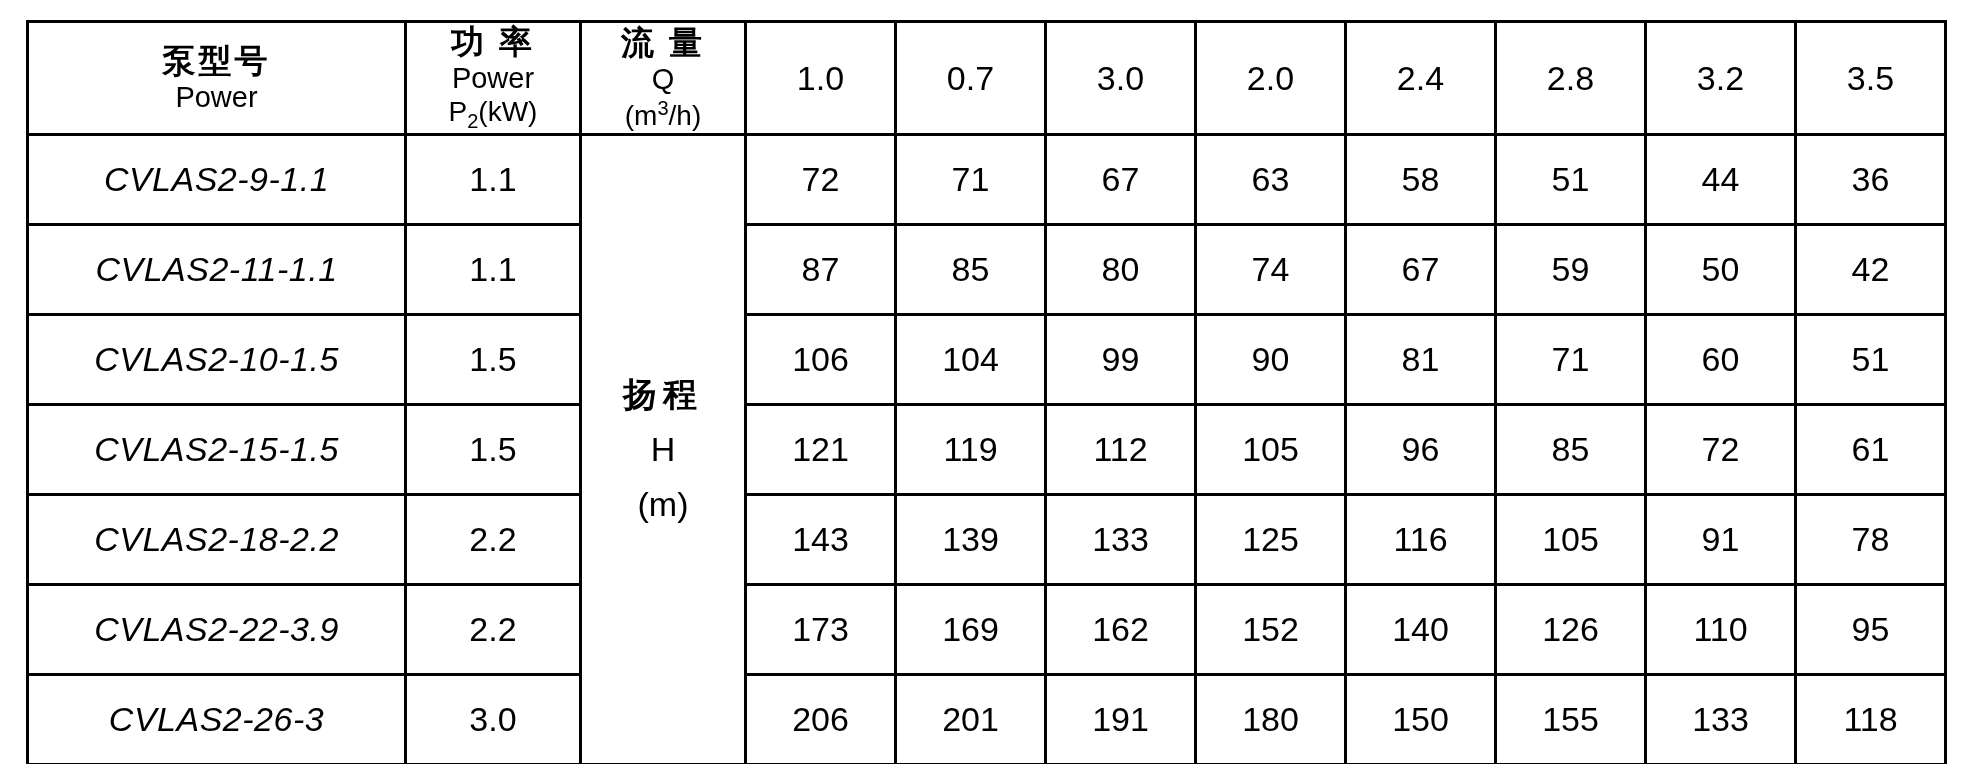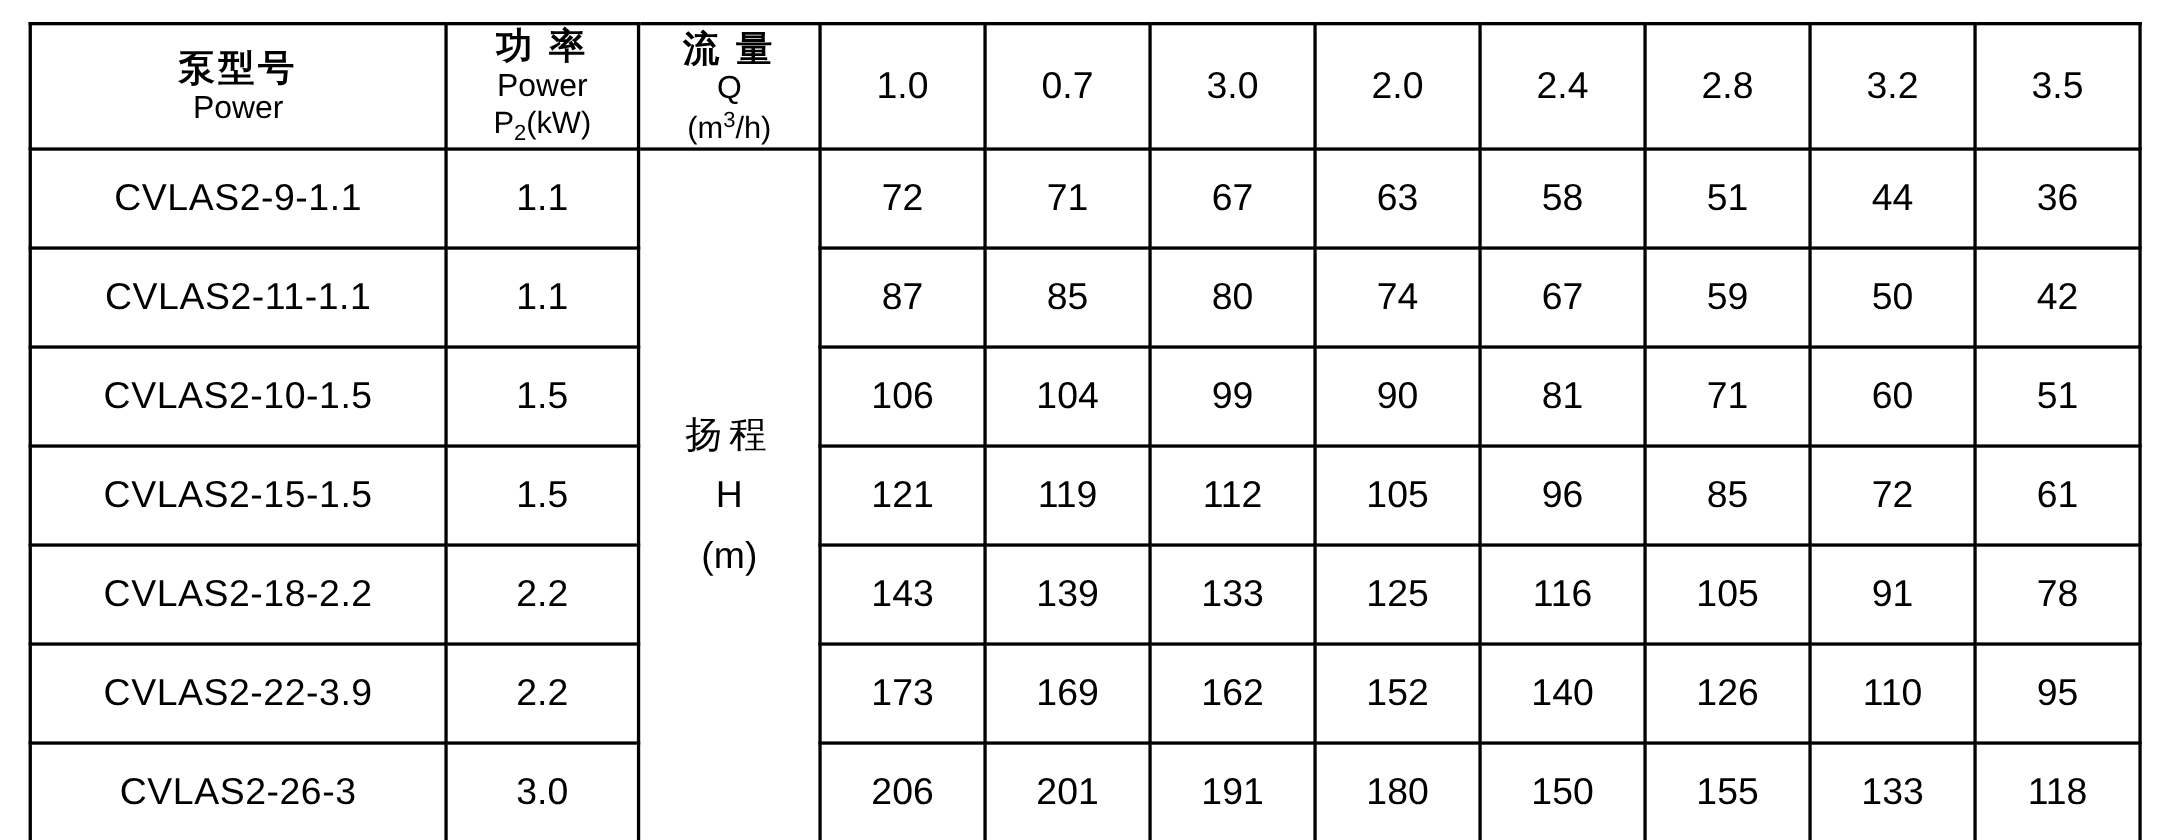--- a/index.html
+++ b/index.html
@@ -69,24 +69,25 @@
   .sup {
     font-size: 20px;
     vertical-align: super;
   }
   .qhead {
     font-size: 36px;
   }
   .model-cell {
     font-size: 34px;
     letter-spacing: 0.5px;
+    font-style: italic;
   }
   .h-vert .cn {
     font-size: 34px;
-    font-weight: normal;
+    font-weight: bold;
     letter-spacing: 6px;
     margin-bottom: 16px;
   }
   .h-vert .ltr {
     font-size: 34px;
     display: block;
     margin-bottom: 16px;
   }
   .h-vert .unit {
     font-size: 34px;

